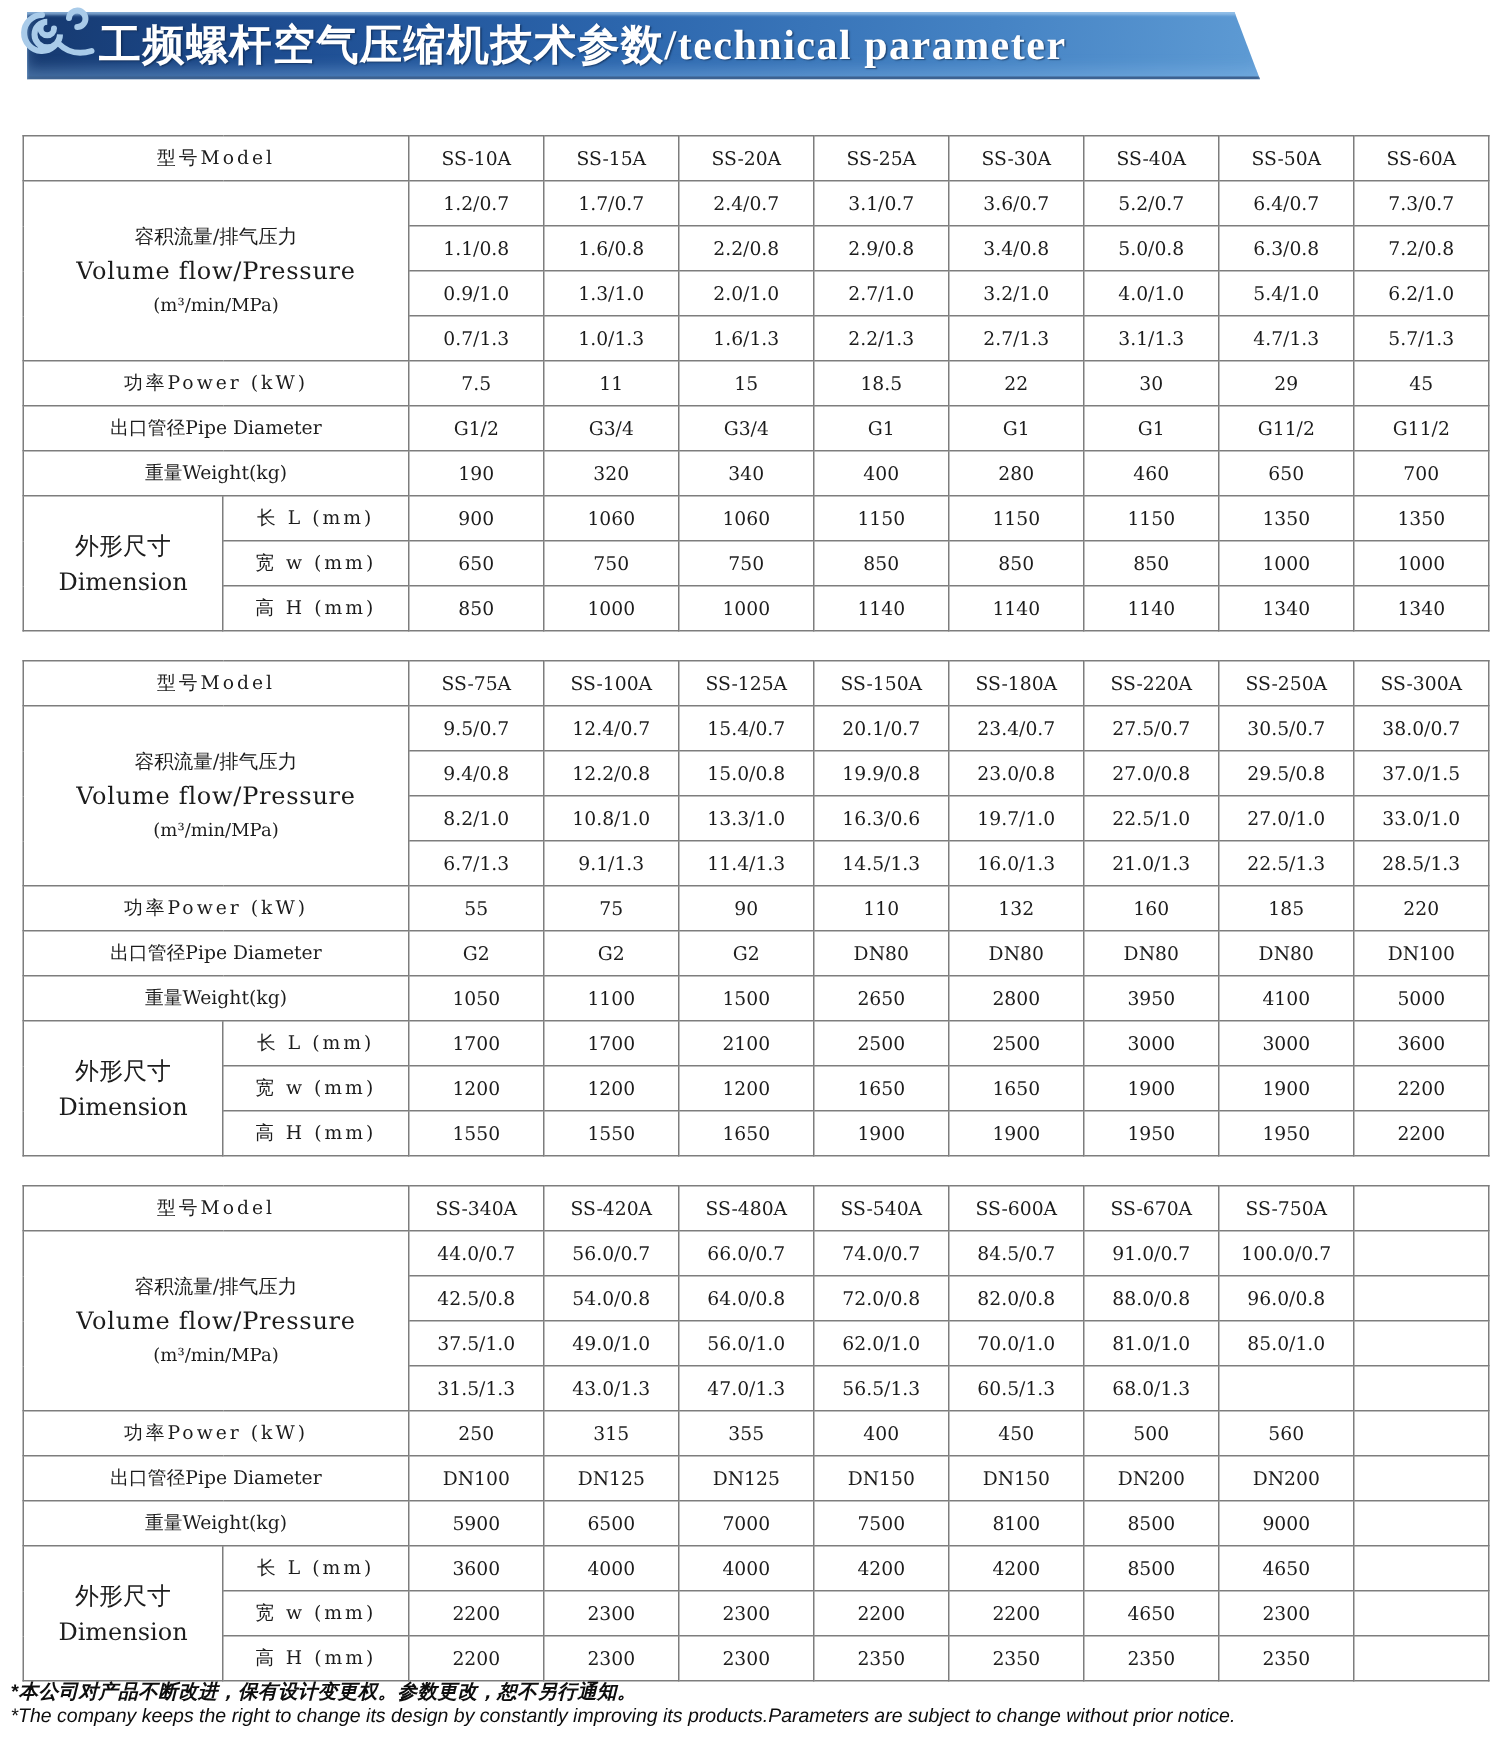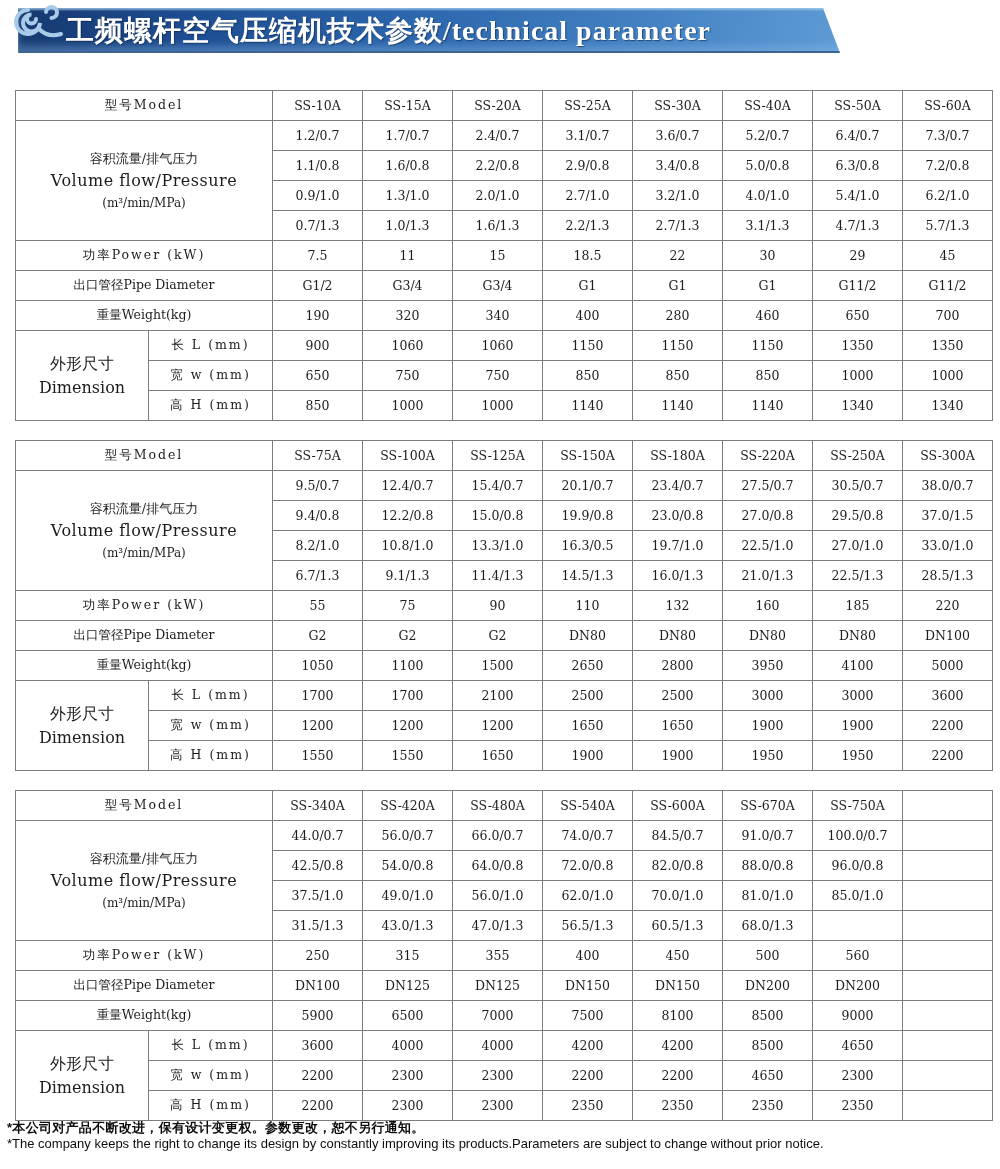--- a/index.html
+++ b/index.html
@@ -26,21 +26,21 @@
   table.spec{border:1px solid #4c1d95;}
   td.lbl{font-size:13px;}
   .ls2{letter-spacing:2px;}
   .flowlbl div{line-height:1.55;}
   .flowlbl .l1{font-size:13px;}
   .flowlbl .l2{font-size:16px;letter-spacing:.5px;}
   .flowlbl .l3{font-size:12px;}
   .dimlbl div{line-height:1.5;font-size:16px;}
 
   
-  .footnote{position:absolute;left:7px;font-family:"Liberation Sans","DejaVu Sans",sans-serif;color:#0d0d0d;}
+  .footnote{position:absolute;left:7px;font-family:"Liberation Sans","DejaVu Sans",sans-serif;color:#0d0d0d;font-style:italic;}
   #note-cn{top:1119px;font-size:13px;font-weight:700;letter-spacing:.3px;}
   #note-en{top:1136px;font-size:13px;font-weight:500;}
 </style>
 </head>
 <body>
 
 <div id="page">
 
   <div class="banner">
     <h1>工频螺杆空气压缩机技术参数/technical parameter</h1>
@@ -249,21 +249,21 @@
             <td>19.9/0.8</td>
             <td>23.0/0.8</td>
             <td>27.0/0.8</td>
             <td>29.5/0.8</td>
             <td>37.0/1.5</td>
           </tr>
           <tr>
             <td>8.2/1.0</td>
             <td>10.8/1.0</td>
             <td>13.3/1.0</td>
-            <td>16.3/0.5</td>
+            <td>16.3/0.6</td>
             <td>19.7/1.0</td>
             <td>22.5/1.0</td>
             <td>27.0/1.0</td>
             <td>33.0/1.0</td>
           </tr>
           <tr>
             <td>6.7/1.3</td>
             <td>9.1/1.3</td>
             <td>11.4/1.3</td>
             <td>14.5/1.3</td>

